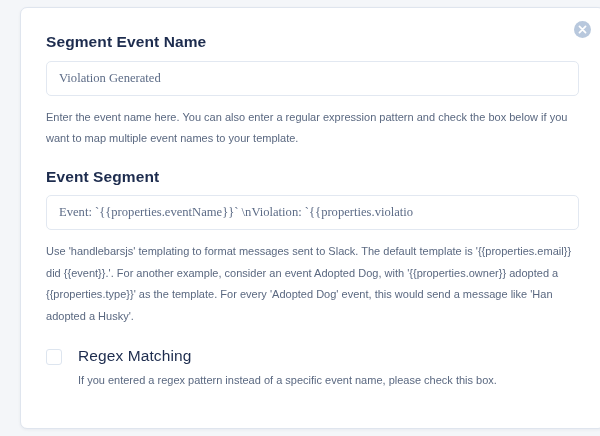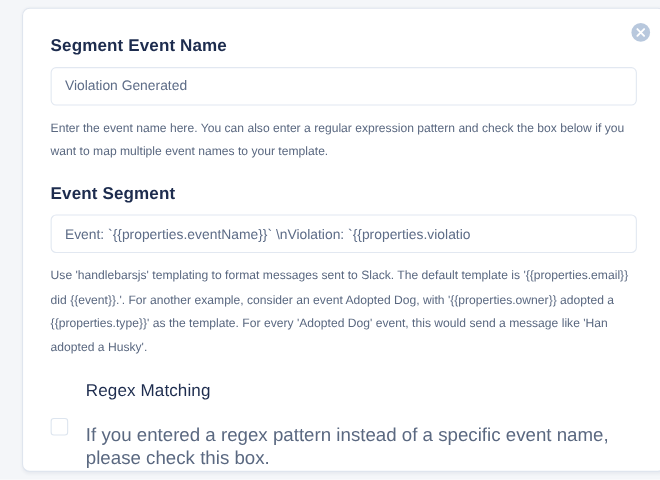--- a/index.html
+++ b/index.html
@@ -61,42 +61,42 @@
   .text-input {
     display: block;
     width: 100%;
     box-sizing: border-box;
     height: 35px;
     padding: 6px 12px;
     border: 1px solid #e2e8f1;
     border-radius: 5px;
     background: #ffffff;
     color: #5d6c87;
-    font-family: Liberation Sans, sans-serif;
+    font-family: Liberation Serif, serif;
     font-size: 12.6px;
     line-height: 21px;
     outline: none;
     white-space: nowrap;
     overflow: hidden;
     text-overflow: clip;
   }
 
   .help-text {
     color: #5a6880;
     font-size: 11px;
     line-height: 21.5px;
     margin: 11px 0 0 0;
     letter-spacing: 0.01px;
   }
 
   .section-gap { height: 18px; }
 
   .checkbox-row {
     display: flex;
-    align-items: center;
+    align-items: flex-start;
     margin-top: 19px;
   }
   .checkbox-box {
     width: 14px;
     height: 14px;
     min-width: 14px;
     border: 1px solid #dde5ef;
     border-radius: 3px;
     background: #ffffff;
     margin-top: 3px;
@@ -108,23 +108,23 @@
   .checkbox-label {
     color: #1d2c4e;
     font-size: 15.5px;
     font-weight: 500;
     line-height: 1.25;
     letter-spacing: 0.1px;
     cursor: pointer;
   }
   .checkbox-help {
     color: #5a6880;
-    font-size: 17px;
+    font-size: 11px;
     line-height: 21.5px;
-    margin-top: 19px;
+    margin-top: 4px;
     max-width: 500px;
   }
 </style>
 </head>
 <body>
 
 <div class="modal-card">
 
   <button class="close-button" aria-label="close">
     <svg width="9" height="9" viewBox="0 0 10 10">

